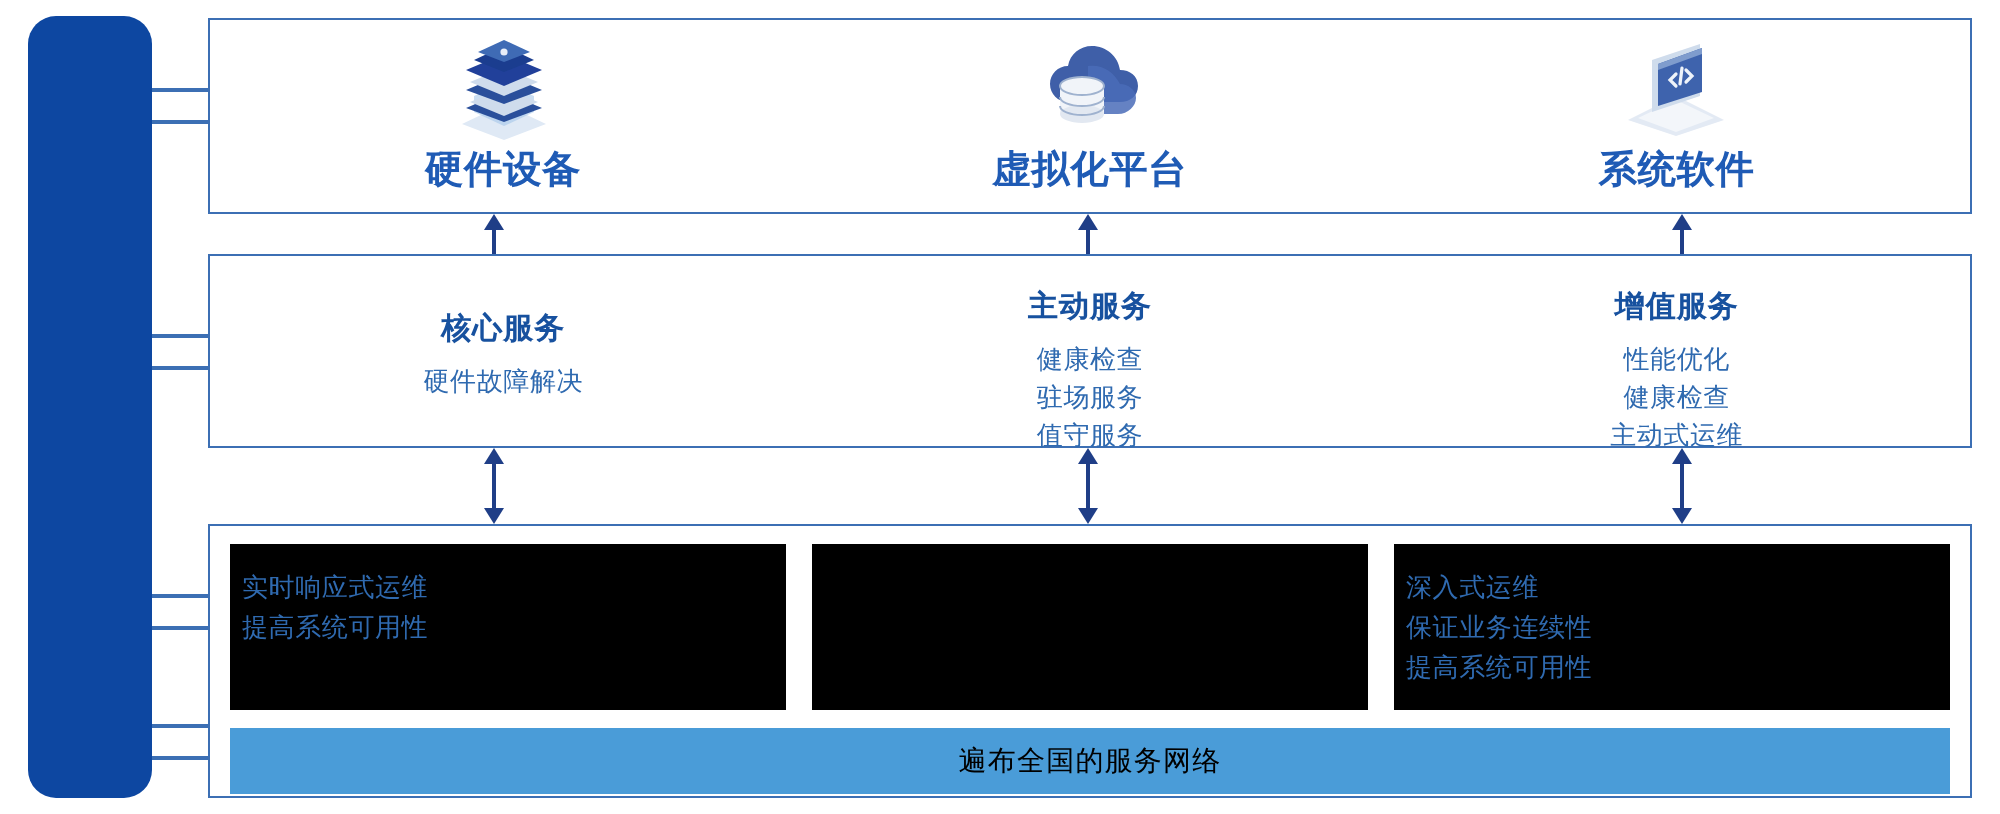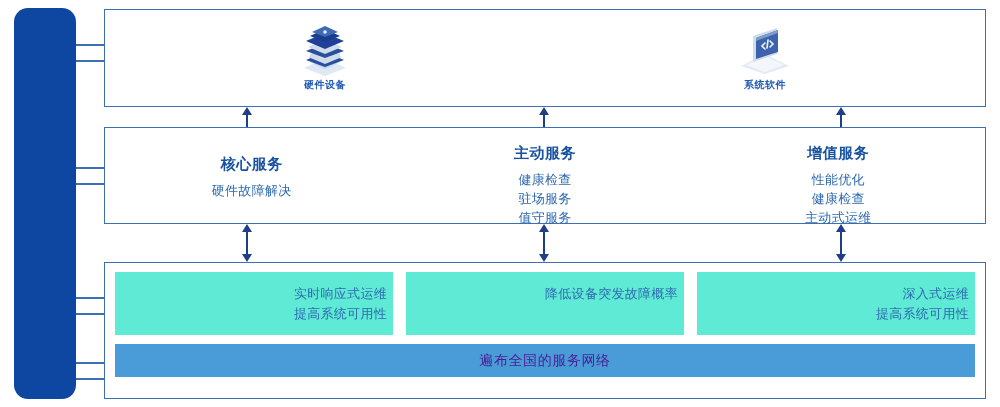--- a/index.html
+++ b/index.html
@@ -53,21 +53,21 @@
   .sec-2 { top:127px; height:97px; }
   .sec-3 { top:262px; height:137px; }
 
   .cols { display:flex; height:100%; }
   .col  { flex:1; display:flex; flex-direction:column;
           align-items:center; justify-content:center; }
 
   
   .tech-icon { width:62px; height:52px; position:relative; margin-bottom:2px; }
   .tech-name {
-    font-size:10px; font-weight:700; color:#1f5bb5; letter-spacing:.5px;
+    font-size:19px; font-weight:700; color:#1f5bb5; letter-spacing:.5px;
   }
 
   
   .pc-title {
     font-size:15px; font-weight:700; color:#17519f;
     letter-spacing:.5px; margin-bottom:7px;
   }
   .pc-line {
     font-size:13px; color:#2f6ab0; line-height:19px; letter-spacing:.3px;
   }
@@ -91,29 +91,29 @@
   .arrow.a1 { top:107px; height:20px; width:20px; }
   .arrow.a1 .stem { top:6px; height:14px; }
   .arrow.a2 { top:224px; height:38px; width:20px; }
   .arrow.a2 .stem { top:6px; height:26px; }
 
   
   .sec-3-inner { padding:9px 10px 10px 10px; height:100%;
                  display:flex; flex-direction:column; gap:9px; }
   .row-grey, .row-blue { display:flex; gap:13px; flex:0 0 auto; }
   .grey-box {
-    flex:1; background:#5eead4;
+    flex:1; background:#000000;
     padding:12px 6px 11px 6px;
-    text-align:right;
+    text-align:left;
   }
   .grey-line {
     font-size:13px; color:#2f6ab0; line-height:20px; letter-spacing:.3px;
   }
   .blue-box {
-    flex:1; background:#4a9cd8; color:#4c1d95;
+    flex:1; background:#4a9cd8; color:#000000;
     font-size:14px; letter-spacing:.6px;
     height:33px; display:flex; align-items:center; justify-content:center;
   }
 </style>
 </head>
 <body>
 
 <div class="rail"></div>
 <div class="rail-label l0">技术
 方向</div>
@@ -154,20 +154,35 @@
             <polygon points="31,9 50,17 31,25 12,17" fill="#21409a"></polygon>
             <polygon points="31,5 46,12 31,18 16,12" fill="#1b3d8f"></polygon>
             <polygon points="31,2 44,8 31,13 18,8" fill="#3f6bb5"></polygon>
             <circle cx="31" cy="8" r="1.8" fill="#e8eef8"></circle>
           </g>
         </svg>
       </div>
       <div class="tech-name">硬件设备</div>
     </div>
 
+    <div class="col">
+      <div class="tech-icon">
+        <svg viewBox="0 0 62 52" width="62" height="52">
+          <path d="M20 33c-5 0-9-4-9-9 0-5 4-9 9-9 1-6 6-10 12-10 7 0 13 5 14 12 5 0 9 3 9 8s-4 8-9 8z" fill="#3f5fa8"></path>
+          <path d="M30 15c7-1 13 3 16 9 4 0 8 3 8 7s-4 8-9 8H30z" fill="#4a6cb8" opacity="0.85"></path>
+          <ellipse cx="27" cy="25" rx="11" ry="4.5" fill="#f1f4f9"></ellipse>
+          <rect x="16" y="25" width="22" height="14" fill="#f1f4f9"></rect>
+          <ellipse cx="27" cy="39" rx="11" ry="4.5" fill="#e2e8f1"></ellipse>
+          <ellipse cx="27" cy="25" rx="11" ry="4.5" fill="none" stroke="#9fb2cf" stroke-width="1"></ellipse>
+          <path d="M16 30.5a11 4.5 0 0 0 22 0" fill="none" stroke="#9fb2cf" stroke-width="1"></path>
+          <path d="M16 35a11 4.5 0 0 0 22 0" fill="none" stroke="#9fb2cf" stroke-width="1"></path>
+        </svg>
+      </div>
+      <div class="tech-name">虚拟化平台</div>
+    </div>
 
     <div class="col">
       <div class="tech-icon">
         <svg viewBox="0 0 62 52" width="62" height="52">
           <polygon points="31,30 55,42 31,50 7,42" fill="#e3eaf4"></polygon>
           <polygon points="31,32 50,41 31,48 12,41" fill="#f3f6fa"></polygon>
           <polygon points="19,38 19,12 43,4 43,30" fill="#cfdcec"></polygon>
           <polygon points="22,35 22,14 44,6 44,28" fill="#3e63ad"></polygon>
           <polygon points="22,14 44,6 44,9 22,17" fill="#7f9ccd"></polygon>
           <g fill="none" stroke="#eef3fa" stroke-width="1.6" stroke-linecap="round">
@@ -239,24 +254,24 @@
 
 <div class="sec sec-3">
   <div class="sec-3-inner">
 
     <div class="row-grey">
       <div class="grey-box">
         <div class="grey-line">实时响应式运维</div>
         <div class="grey-line">提高系统可用性</div>
       </div>
       <div class="grey-box">
-        <div class="grey-line">降低设备突发故障概率</div>
       </div>
       <div class="grey-box">
         <div class="grey-line">深入式运维</div>
+        <div class="grey-line">保证业务连续性</div>
         <div class="grey-line">提高系统可用性</div>
       </div>
     </div>
 
     <div class="row-blue">
       <div class="blue-box">遍布全国的服务网络</div>
     </div>
 
   </div>
 </div>

